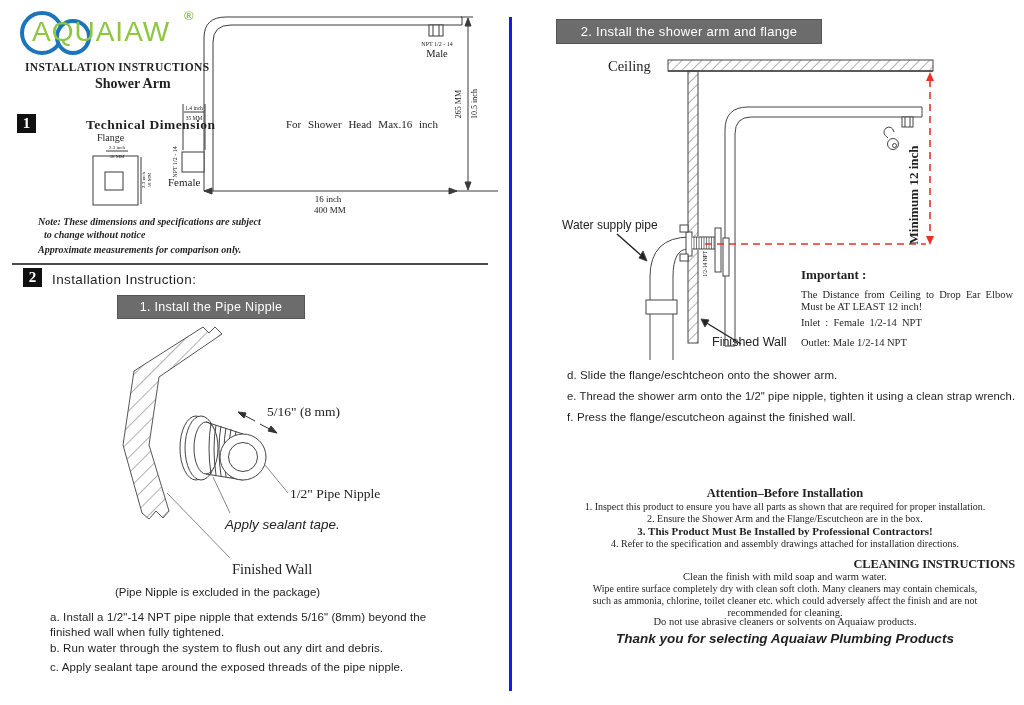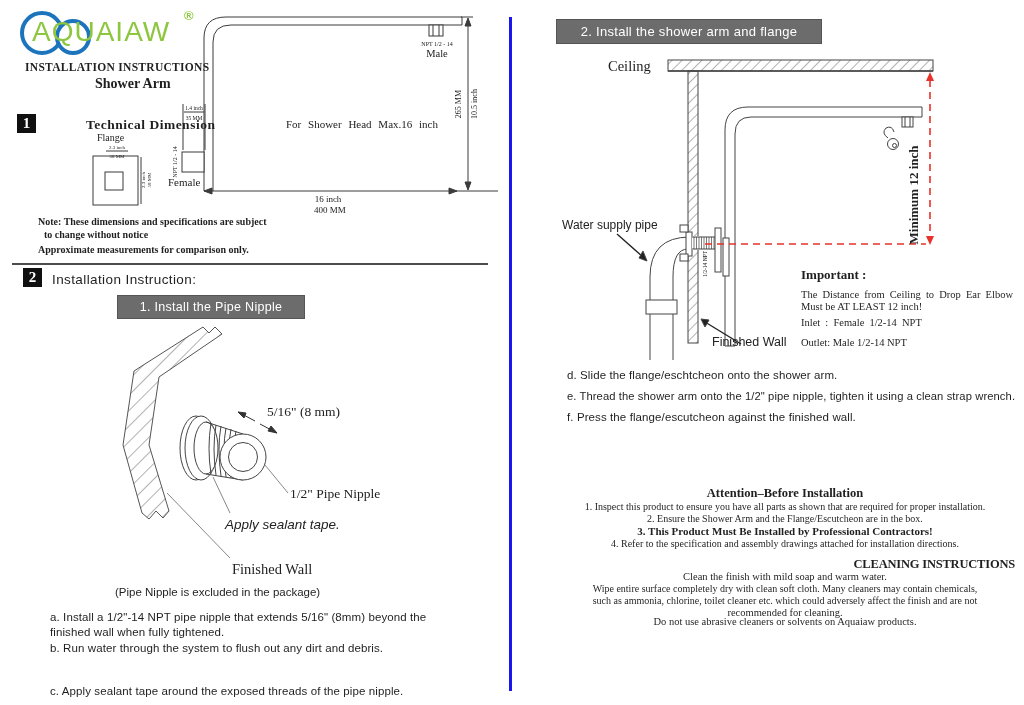--- a/index.html
+++ b/index.html
@@ -11,21 +11,21 @@
   .brand-reg{position:absolute;font-size:13px;color:#8dc63f;font-weight:bold;}
   .doc-title{position:absolute;font-family:"Liberation Serif",serif;font-weight:bold;font-size:11.5px;letter-spacing:.3px;}
   .doc-sub{position:absolute;font-family:"Liberation Serif",serif;font-weight:bold;font-size:14px;}
   
   .badge{position:absolute;width:19px;height:19px;background:#101010;color:#fff;text-align:center;
          font-family:"Liberation Serif",serif;font-weight:bold;font-size:15px;line-height:19px;}
   .sec1-title{position:absolute;font-family:"Liberation Serif",serif;font-weight:bold;font-size:13.5px;letter-spacing:.5px;}
   .sec2-title{position:absolute;font-size:13.5px;letter-spacing:.4px;}
   .graybar{position:absolute;background:#6c6c6c;border:1px solid #555;color:#fff;text-align:center;
            font-size:12.5px;letter-spacing:.3px;}
-  .note{position:absolute;font-family:"Liberation Serif",serif;font-weight:600;font-size:10px;}
+  .note{position:absolute;font-family:"Liberation Serif",serif;font-weight:600;font-size:10px;font-style:italic;}
   .hr-div{position:absolute;background:#4c4c4c;}
   .blue-div{position:absolute;background:#1a16f0;}
   .excluded{position:absolute;font-size:11.5px;}
   .step{position:absolute;font-size:11px;letter-spacing:.1px;}
   .step-wrap{white-space:normal;}
   .step-nw{white-space:nowrap;}
   
   .imp-title{position:absolute;font-family:"Liberation Serif",serif;font-weight:bold;font-size:13px;}
   .imp-line{position:absolute;font-family:"Liberation Serif",serif;font-size:10.5px;white-space:nowrap;}
   .ws2{word-spacing:2.5px;}
@@ -168,21 +168,21 @@
     </g>
     <text x="162" y="91" font-size="13.5">5/16" (8 mm)</text>
     <text x="185" y="173" font-size="13.5">1/2" Pipe Nipple</text>
     <text x="120" y="204" font-size="13.5" class="italic-label sansT" font-style="italic">Apply sealant tape.</text>
     <text x="127" y="249" font-size="14.5">Finished Wall</text>
   </svg>
 
   <div class="excluded" style="left:115px;top:586px;width:260px;">(Pipe Nipple is excluded in the package)</div>
   <div class="step step-wrap" style="left:50px;top:610px;width:400px;line-height:15px;font-size:11.5px;">a. Install a 1/2"-14 NPT pipe nipple that extends 5/16" (8mm) beyond the finished wall when fully tightened.</div>
   <div class="step step-nw" style="left:50px;top:642px;font-size:11.5px;">b. Run water through the system to flush out any dirt and debris.</div>
-  <div class="step step-nw" style="left:50px;top:661px;font-size:11.5px;margin-top:24px;">c. Apply sealant tape around the exposed threads of the pipe nipple.</div>
+  <div class="step step-nw" style="left:50px;top:661px;font-size:11.5px;">c. Apply sealant tape around the exposed threads of the pipe nipple.</div>
 
   <div class="blue-div" style="left:509px;top:17px;width:3px;height:674px;"></div>
 
   <div class="graybar" style="left:556px;top:19px;width:264px;height:23px;line-height:23px;font-size:13px;">2. Install the shower arm and flange</div>
 
   <svg style="left:555px;top:48px" width="470" height="322" viewBox="0 0 470 322">
     <defs>
       <pattern id="hatchB" patternUnits="userSpaceOnUse" width="7" height="7" patternTransform="rotate(45)">
         <line x1="0" y1="0" x2="0" y2="7" stroke="#555" stroke-width="0.9"></line>
       </pattern>
@@ -264,14 +264,15 @@
   <div class="att-line att-bold" style="left:555px;top:525px;">3. This Product Must Be Installed by Professional Contractors!</div>
   <div class="att-line" style="left:555px;top:538px;">4. Refer to the specification and assembly drawings attached for installation directions.</div>
 
   <div class="clean-title" style="left:555px;top:557px;">CLEANING INSTRUCTIONS</div>
   <div class="att-line" style="left:555px;top:571px;font-size:10.5px;">Clean the finish with mild soap and warm water.</div>
   <div class="att-line" style="left:555px;top:583px;">Wipe entire surface completely dry with clean soft cloth. Many cleaners may contain chemicals,</div>
   <div class="att-line" style="left:555px;top:595px;">such as ammonia, chlorine, toilet cleaner etc. which could adversely affect the finish and are not</div>
   <div class="att-line" style="left:555px;top:607px;font-size:10.5px;">recommended for cleaning.</div>
   <div class="att-line" style="left:555px;top:616px;font-size:10.5px;">Do not use abrasive cleaners or solvents on Aquaiaw products.</div>
 
+  <div class="thanks" style="left:555px;top:631px;">Thank you for selecting Aquaiaw Plumbing Products</div>
 
 </div>
 
 </body></html>

